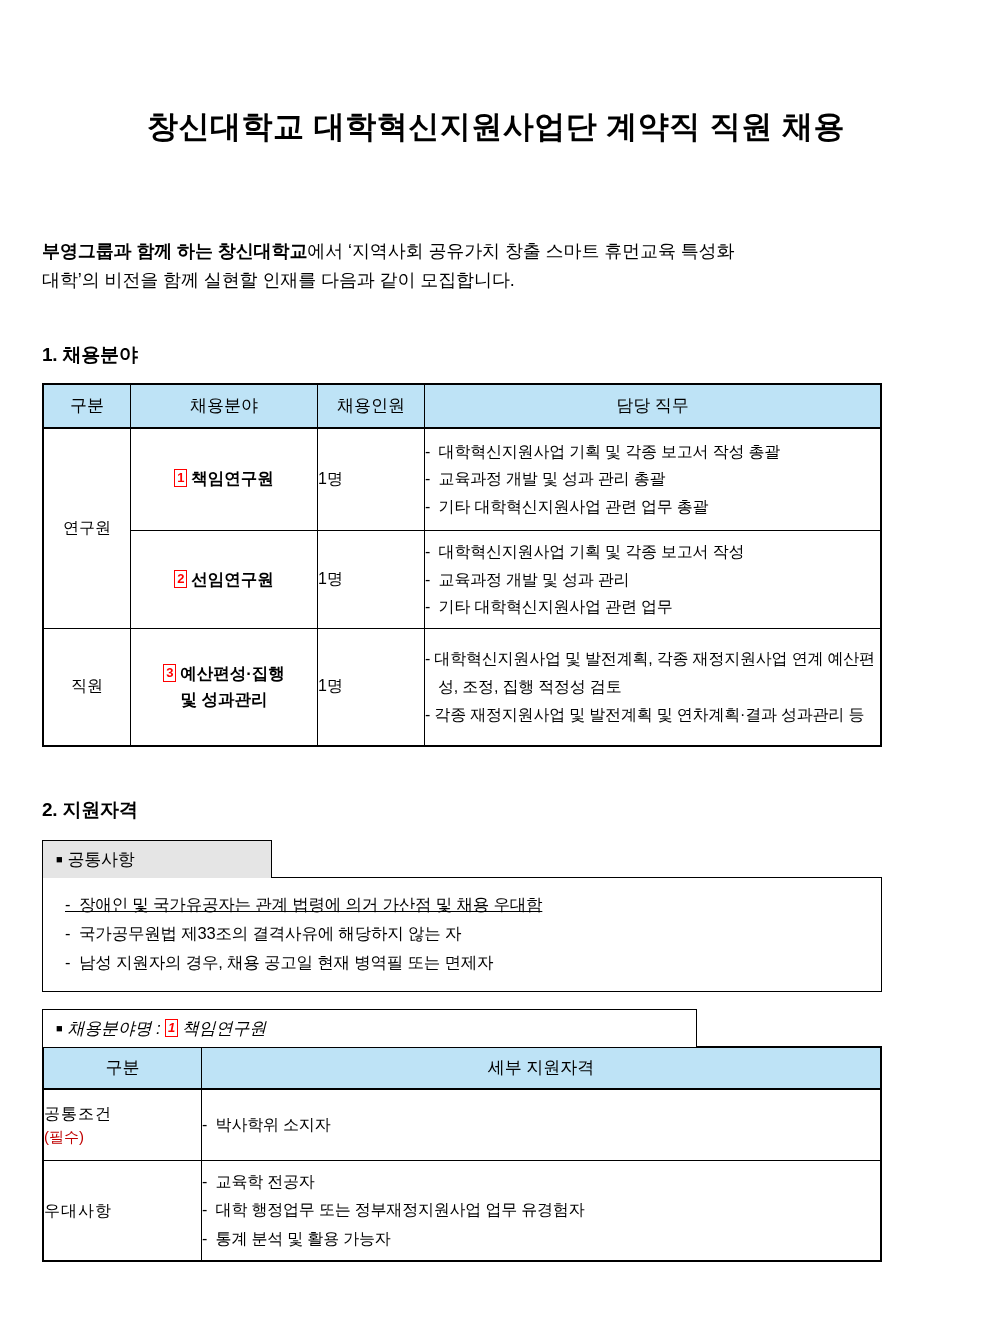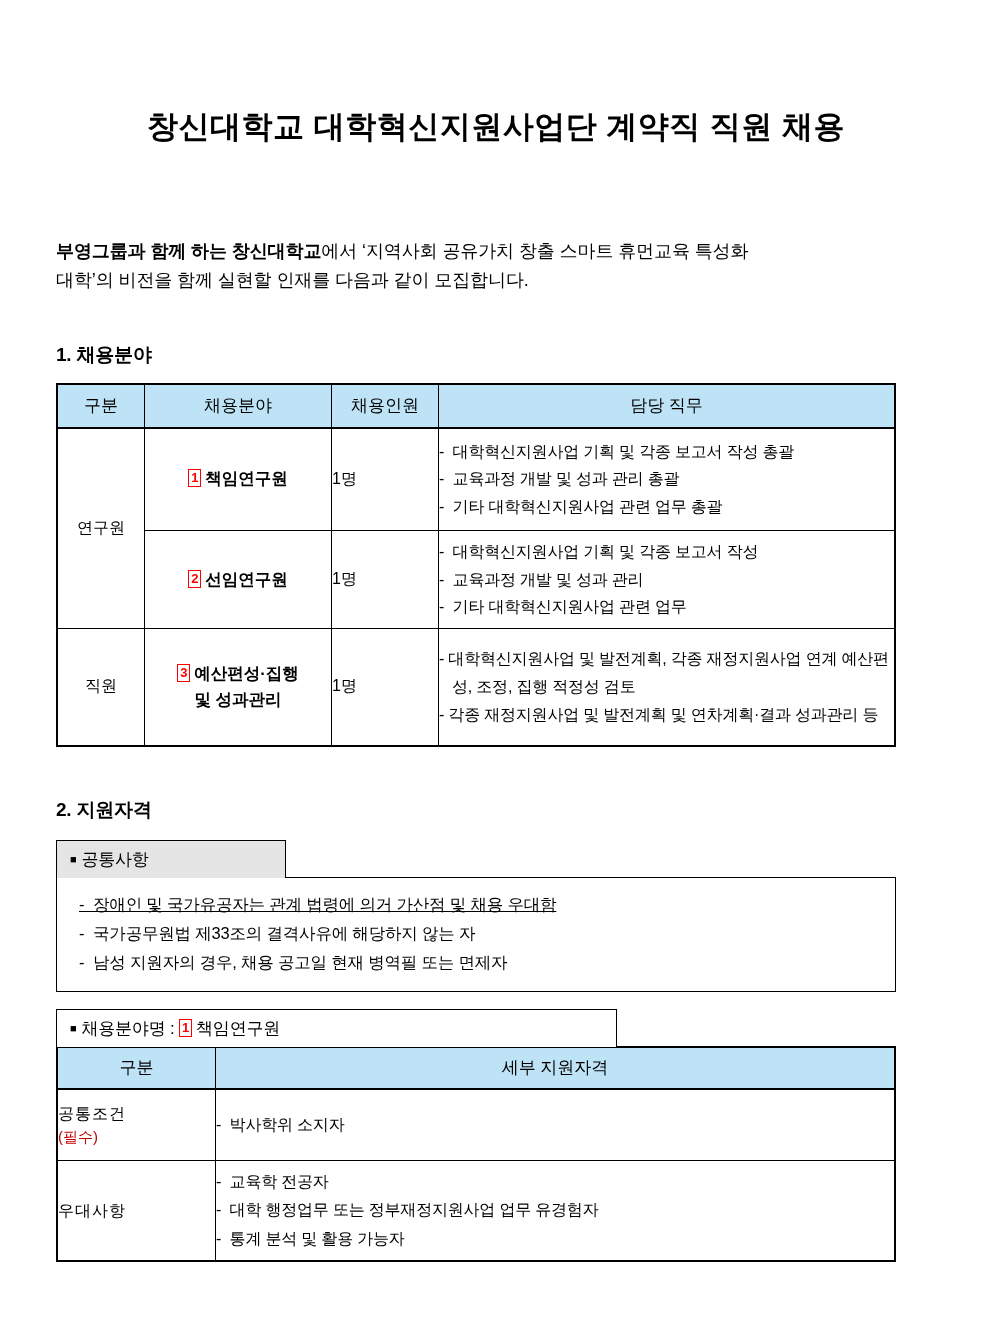--- a/index.html
+++ b/index.html
@@ -13,21 +13,21 @@
     font-family: "Liberation Sans", "DejaVu Sans", sans-serif;
     color: #000000;
     position: relative;
     overflow: hidden;
   }
   .page {
     position: relative;
     width: 992px;
     height: 1317px;
     box-sizing: border-box;
-    padding: 0 56px;
+    padding: 0 42px;
   }
 
   
   .doc-title {
     text-align: center;
     font-size: 31px;
     font-weight: bold;
     letter-spacing: 0.5px;
     margin: 0;
     padding-top: 108px;
@@ -140,21 +140,22 @@
     line-height: 36px;
     background: #e5e5e5;
     border: 1px solid #000;
     border-bottom: none;
     font-size: 17px;
     padding-left: 13px;
     letter-spacing: -0.2px;
   }
   .tab-label.plain {
     background: #ffffff;
-    width: 561px;
+    width: 655px;
+    font-style: italic;
   }
   .tab-bullet {
     font-size: 11px;
     vertical-align: 2px;
     margin-right: 5px;
   }
   .tab-body {
     box-sizing: border-box;
     width: 840px;
     border: 1px solid #000;

